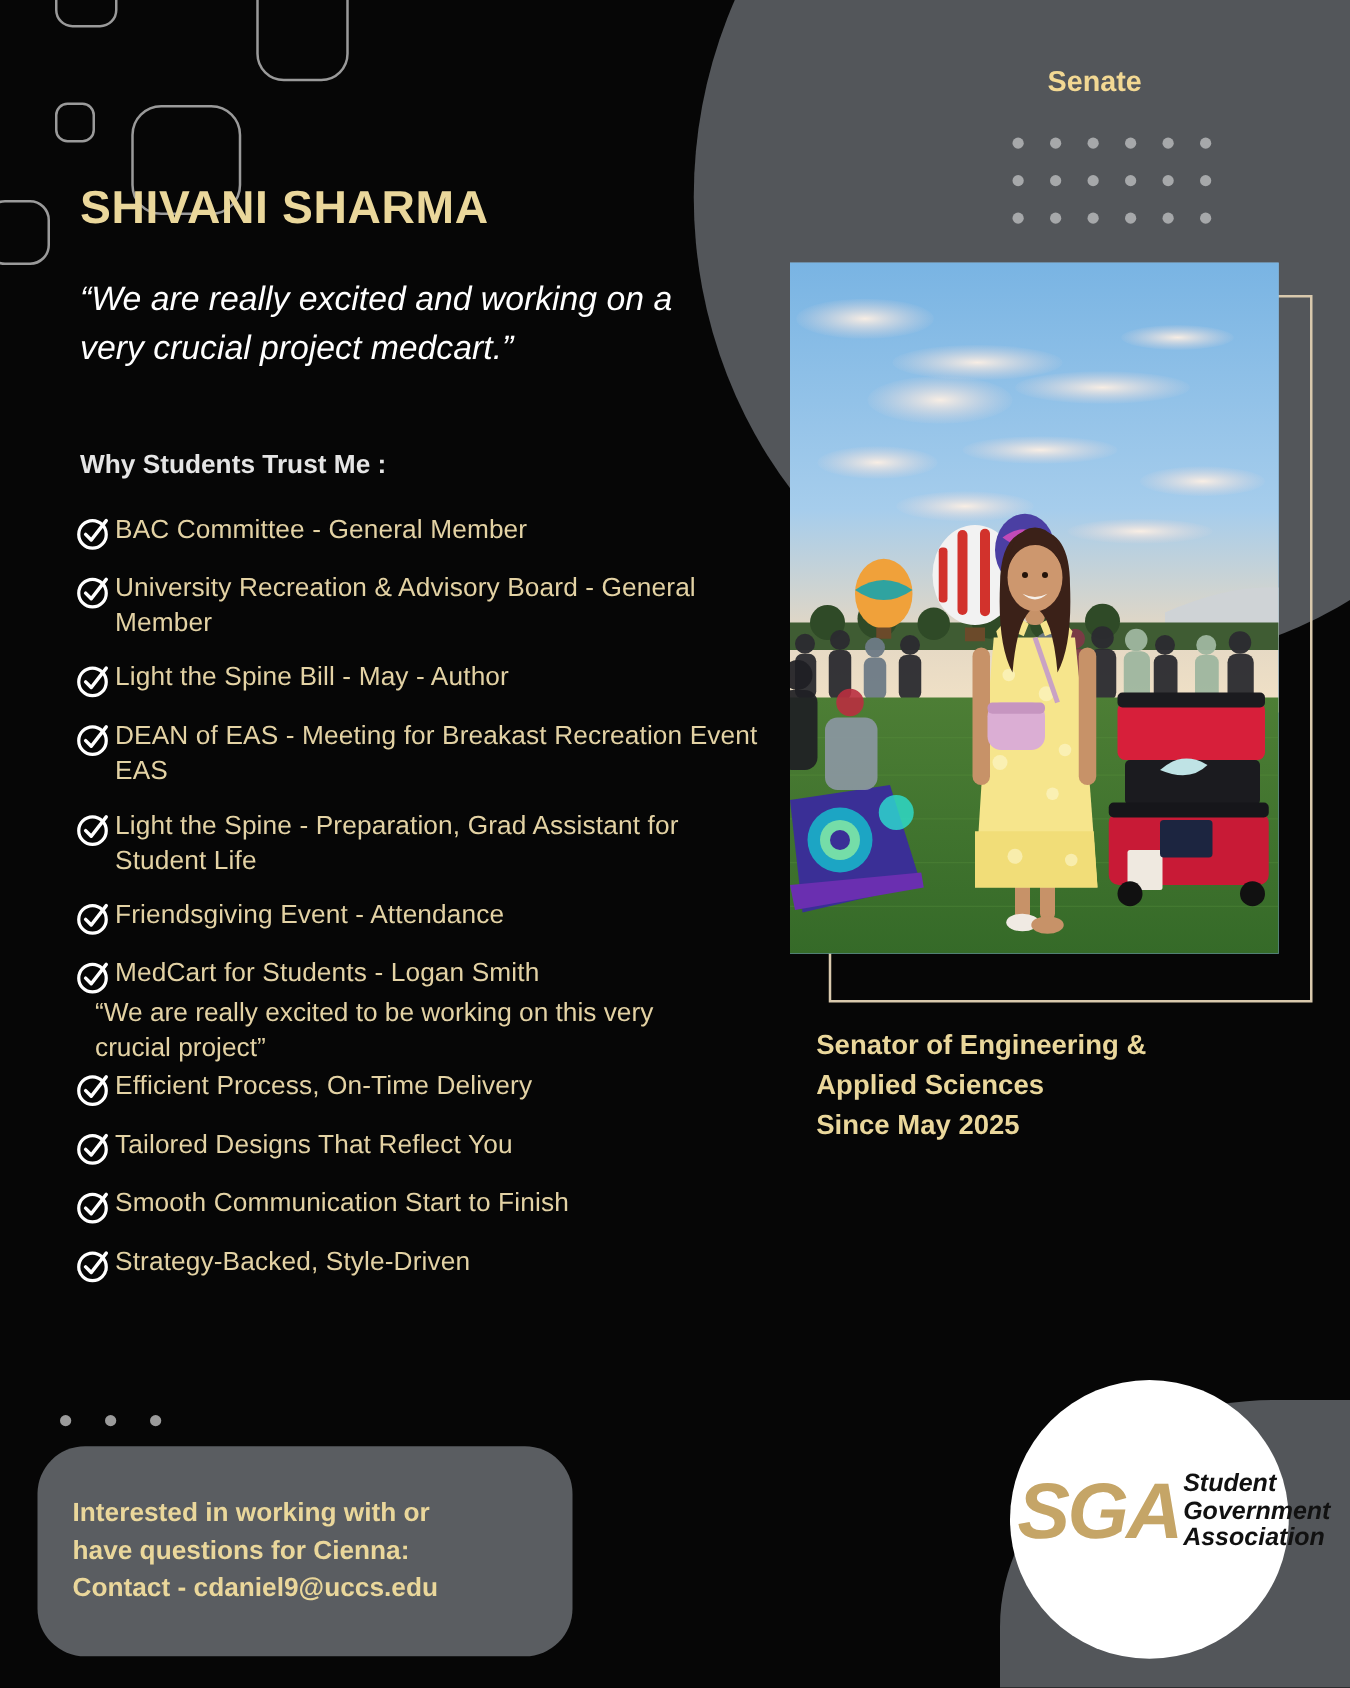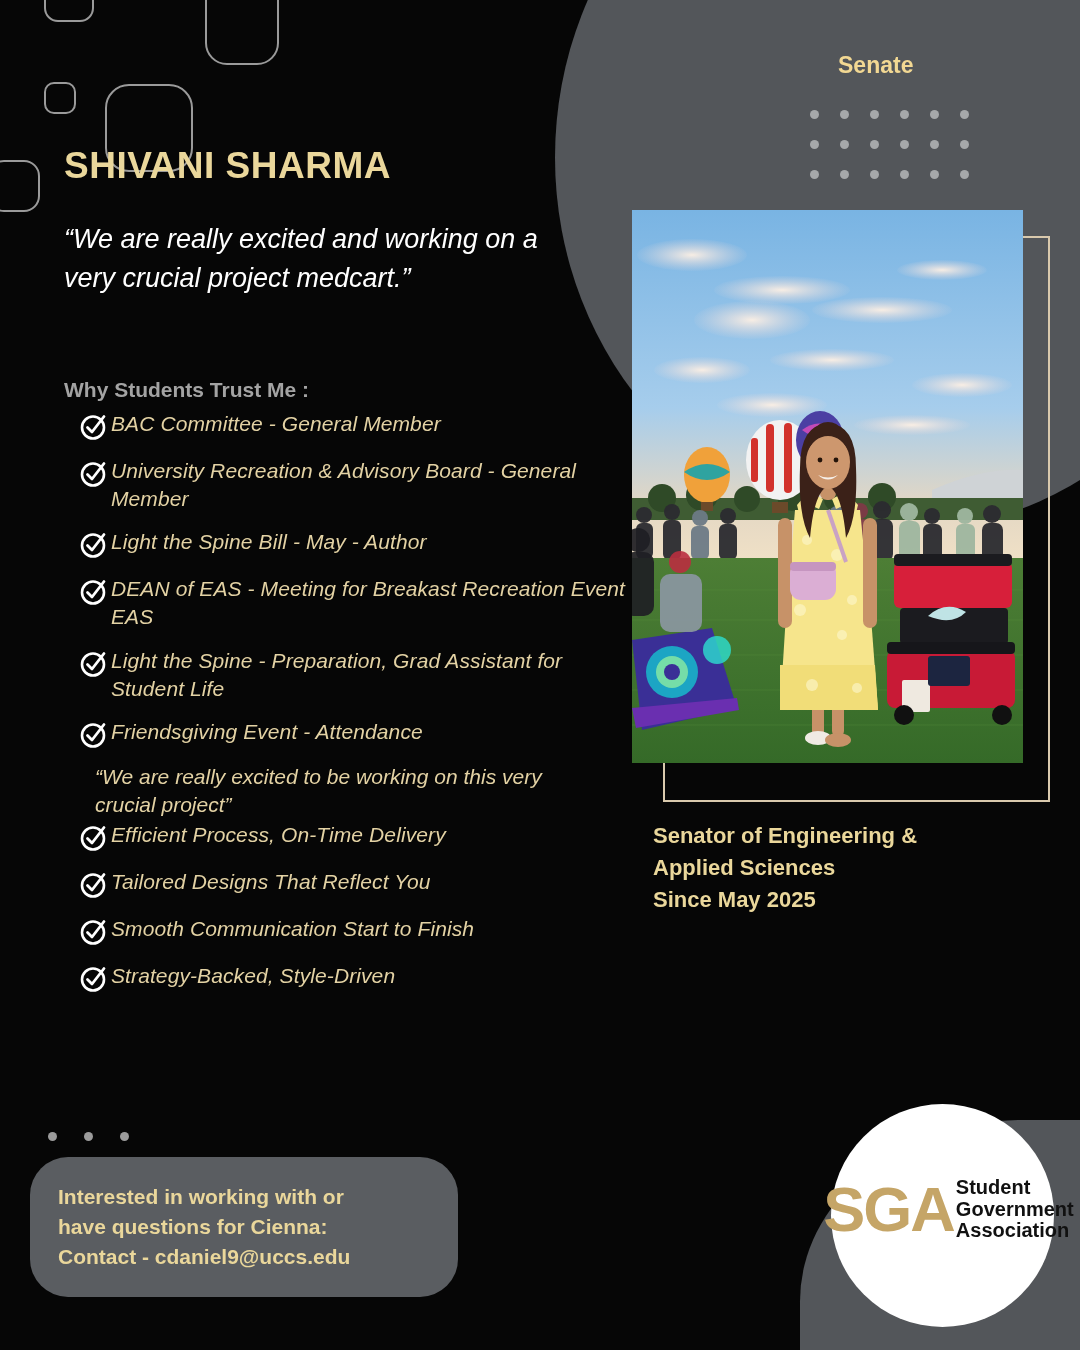--- a/index.html
+++ b/index.html
@@ -45,42 +45,42 @@
     color:#ead79b;
   }
 
   .quote {
     position:absolute; left:64px; top:220px; width:520px;
     font-size:27px; font-style:italic; color:#ffffff;
     line-height:1.43; font-weight:300;
   }
 
   .trust-head {
-    position:absolute; left:64px; top:378px;
-    font-size:21px; font-weight:bold; color:#a3a3a3;
-  }
-
-  .bullets { position:absolute; left:79px; top:410px; width:560px;font-style:italic; }
+    position:absolute; left:64px; top:360px;
+    font-size:21px; font-weight:bold; color:#e5e5e5;
+  }
+
+  .bullets { position:absolute; left:60px; top:410px; width:560px; }
   .bullet { display:flex; align-items:flex-start; margin-bottom:15px; }
   .bullet .chk { flex:0 0 32px; width:32px; height:30px; margin-top:2px; }
   .bullet .btxt {
     font-size:21px; color:#e3d2a4; line-height:1.34; font-weight:300;
     letter-spacing:0.1px;
   }
   .bullet.tight { margin-bottom:2px; }
   .sub-quote {
     margin-left:16px; margin-top:-2px; margin-bottom:2px;
     font-size:21px; color:#e3d2a4; line-height:1.34; font-weight:300;
     width:500px;
   }
 
   
   .contact-card {
     position:absolute; left:30px; top:1157px;
-    width:428px; height:140px;
+    width:428px; height:168px;
     background:#5a5d61; border-radius:38px;
     display:flex; align-items:center;
   }
   .contact-text {
     padding:0 28px; font-size:21px; font-weight:bold;
     color:#ead79b; line-height:1.43; white-space:pre-line;
   }
 
   
   .senate-label {
@@ -102,24 +102,24 @@
   .photo svg { display:block; width:100%; height:100%; }
 
   .senator-role {
     position:absolute; left:653px; top:820px;
     font-size:22px; font-weight:bold; color:#ead79b; line-height:1.45;
     white-space:pre-line;
   }
 
   
   .sga-logo {
-    position:absolute; left:831px; top:1104px;
+    position:absolute; left:808px; top:1104px;
     width:223px; height:223px; border-radius:50%;
     background:#ffffff;
-    display:flex; align-items:center; justify-content:center;
+    display:flex; align-items:center; justify-content:flex-start;font-style:italic;
   }
   .sga-inner { display:flex; align-items:center; transform:translate(6px,-6px); }
   .sga-mark {
     font-size:63px; font-weight:bold; color:#c5a567;
     letter-spacing:-2px; font-family:"Liberation Sans", sans-serif;
     line-height:0.85;
   }
   .sga-words {
     font-size:20px; font-weight:bold; color:#111; line-height:1.08;
     margin-left:2px; white-space:pre-line;
@@ -416,20 +416,29 @@
   <div class="bullet">
     <span class="chk">
       <svg viewBox="0 0 32 30">
           <circle cx="14" cy="15.5" r="11" fill="none" stroke="#fff" stroke-width="2.6"></circle>
           <path d="M8.5 15.5 L13 20 L25 4.5" fill="none" stroke="#fff" stroke-width="2.8" stroke-linecap="round" stroke-linejoin="round"></path>
         </svg>
     </span>
     <span class="btxt">Friendsgiving Event - Attendance</span>
   </div>
 
+  <div class="bullet tight">
+    <span class="chk">
+      <svg viewBox="0 0 32 30">
+          <circle cx="14" cy="15.5" r="11" fill="none" stroke="#fff" stroke-width="2.6"></circle>
+          <path d="M8.5 15.5 L13 20 L25 4.5" fill="none" stroke="#fff" stroke-width="2.8" stroke-linecap="round" stroke-linejoin="round"></path>
+        </svg>
+    </span>
+    <span class="btxt">MedCart for Students - Logan Smith</span>
+  </div>
 
   <div class="sub-quote">“We are really excited to be working on this very crucial project”</div>
 
   <div class="bullet">
     <span class="chk">
       <svg viewBox="0 0 32 30">
           <circle cx="14" cy="15.5" r="11" fill="none" stroke="#fff" stroke-width="2.6"></circle>
           <path d="M8.5 15.5 L13 20 L25 4.5" fill="none" stroke="#fff" stroke-width="2.8" stroke-linecap="round" stroke-linejoin="round"></path>
         </svg>
     </span>

